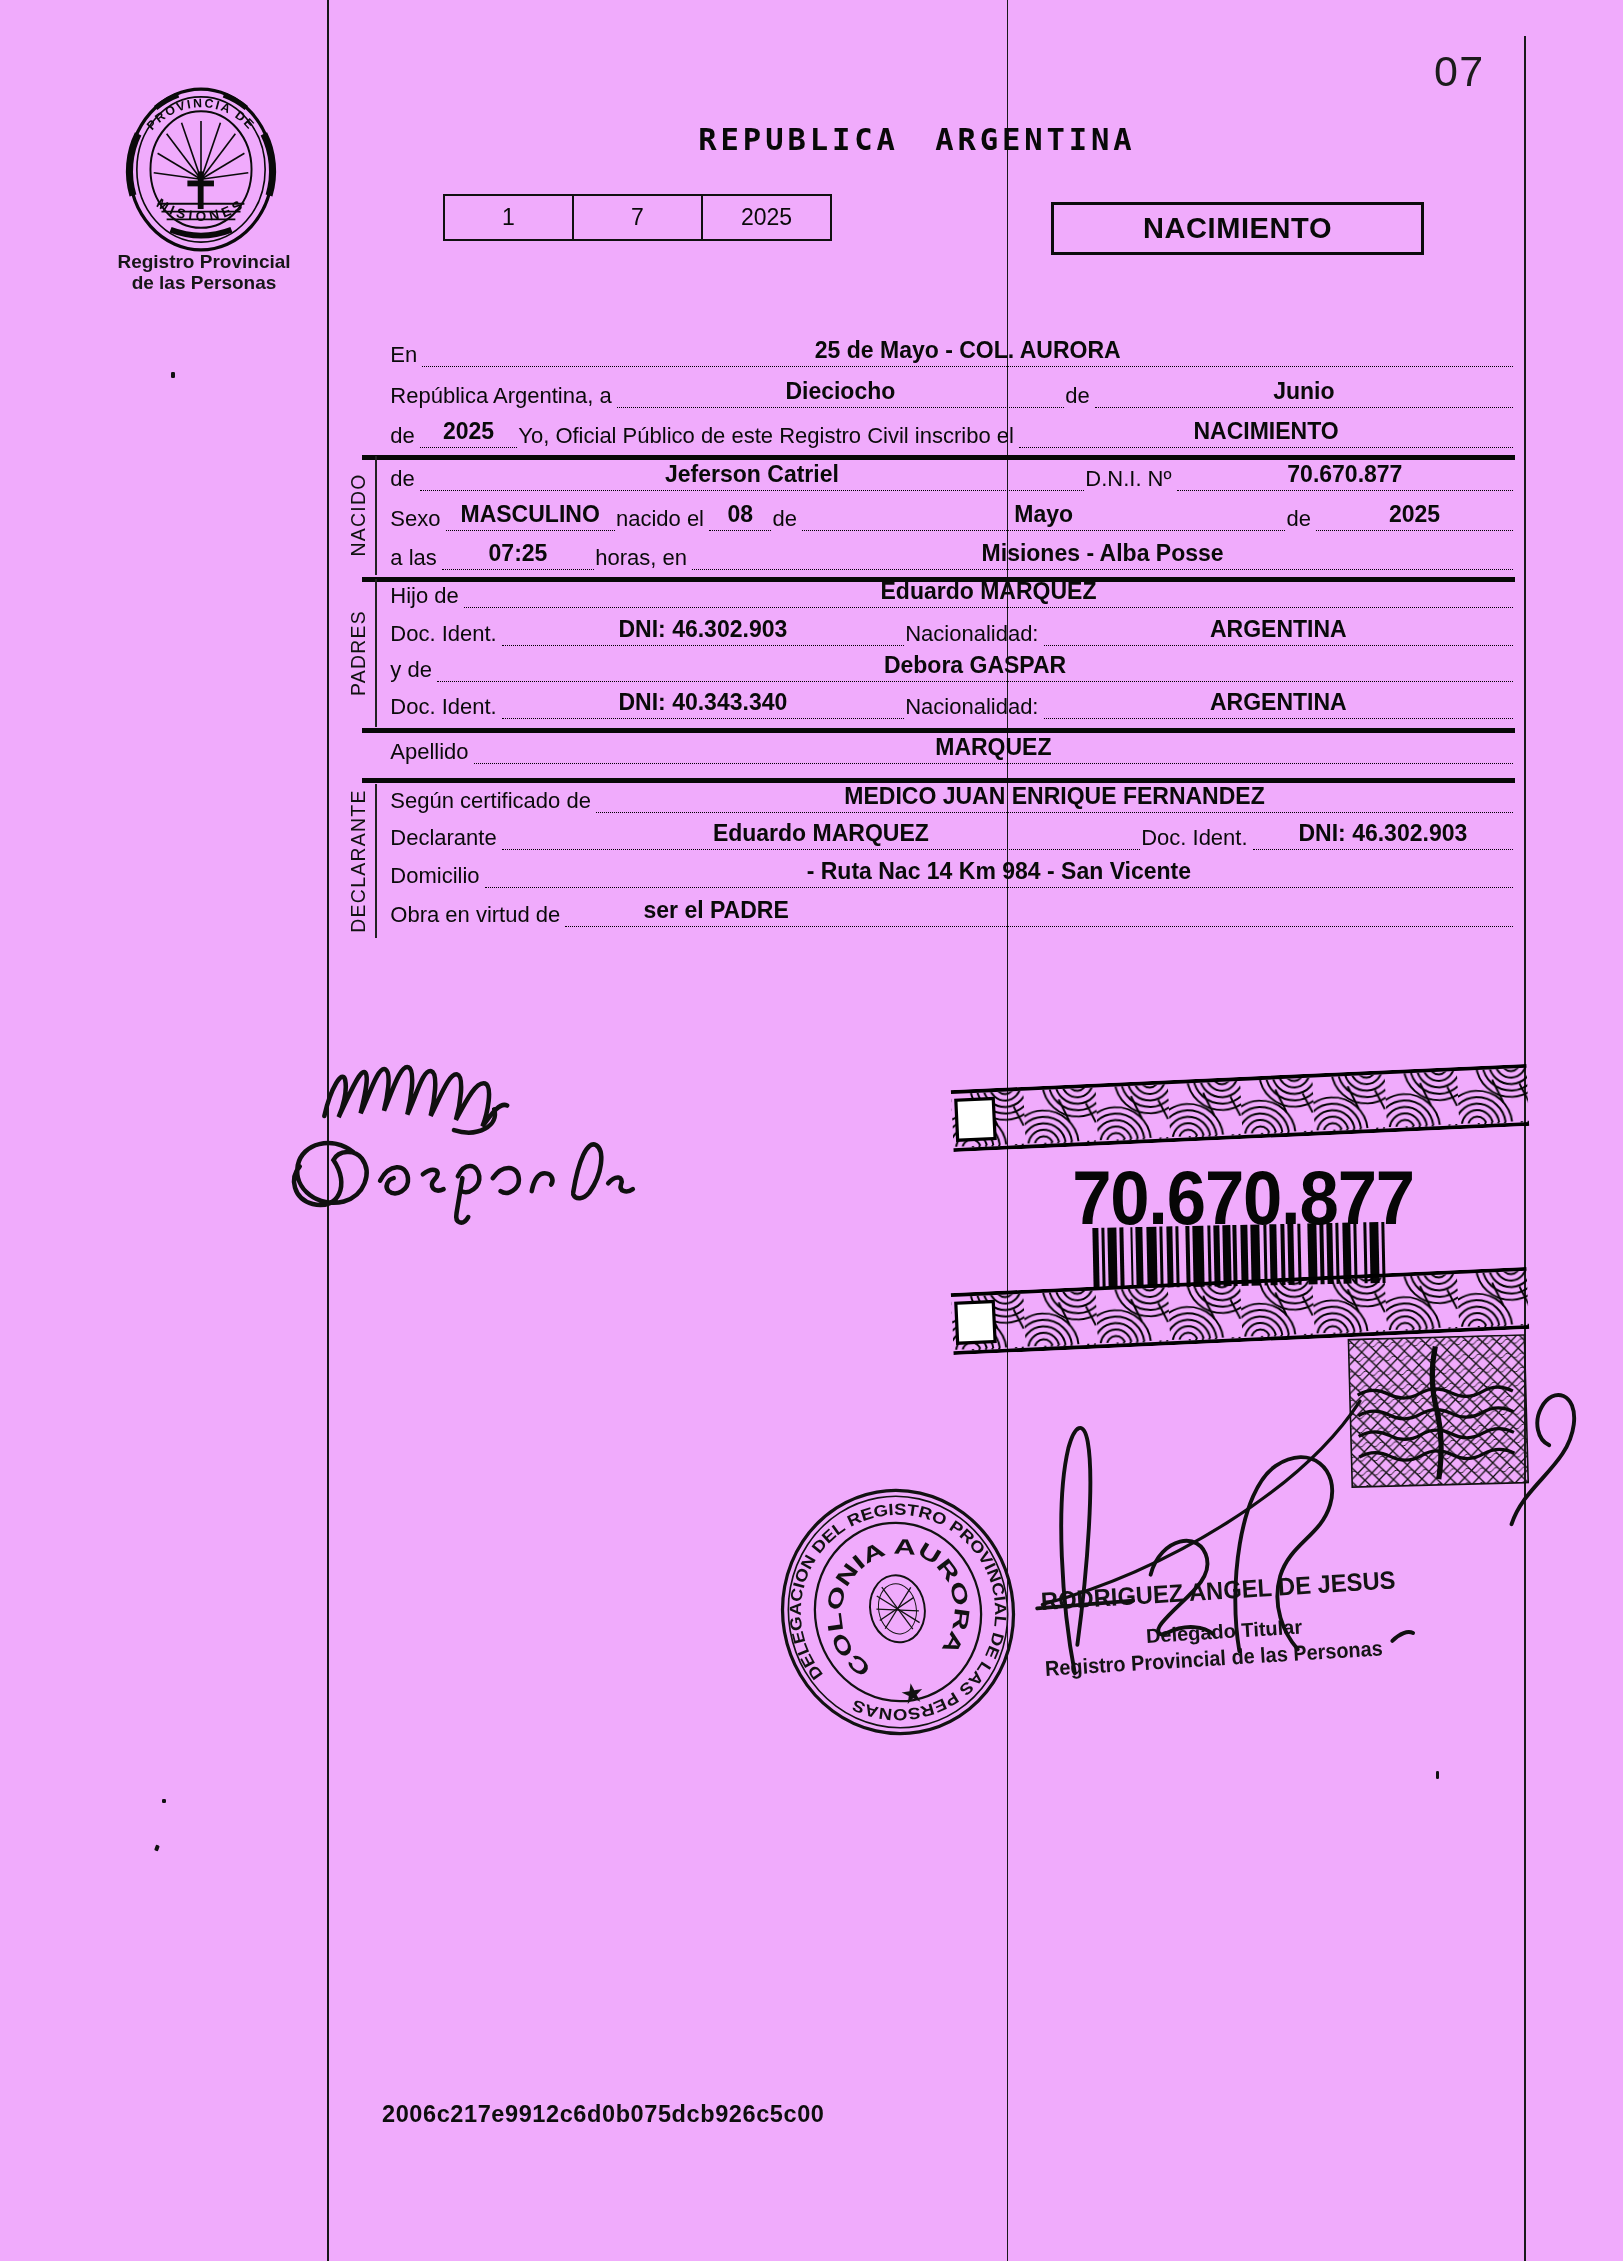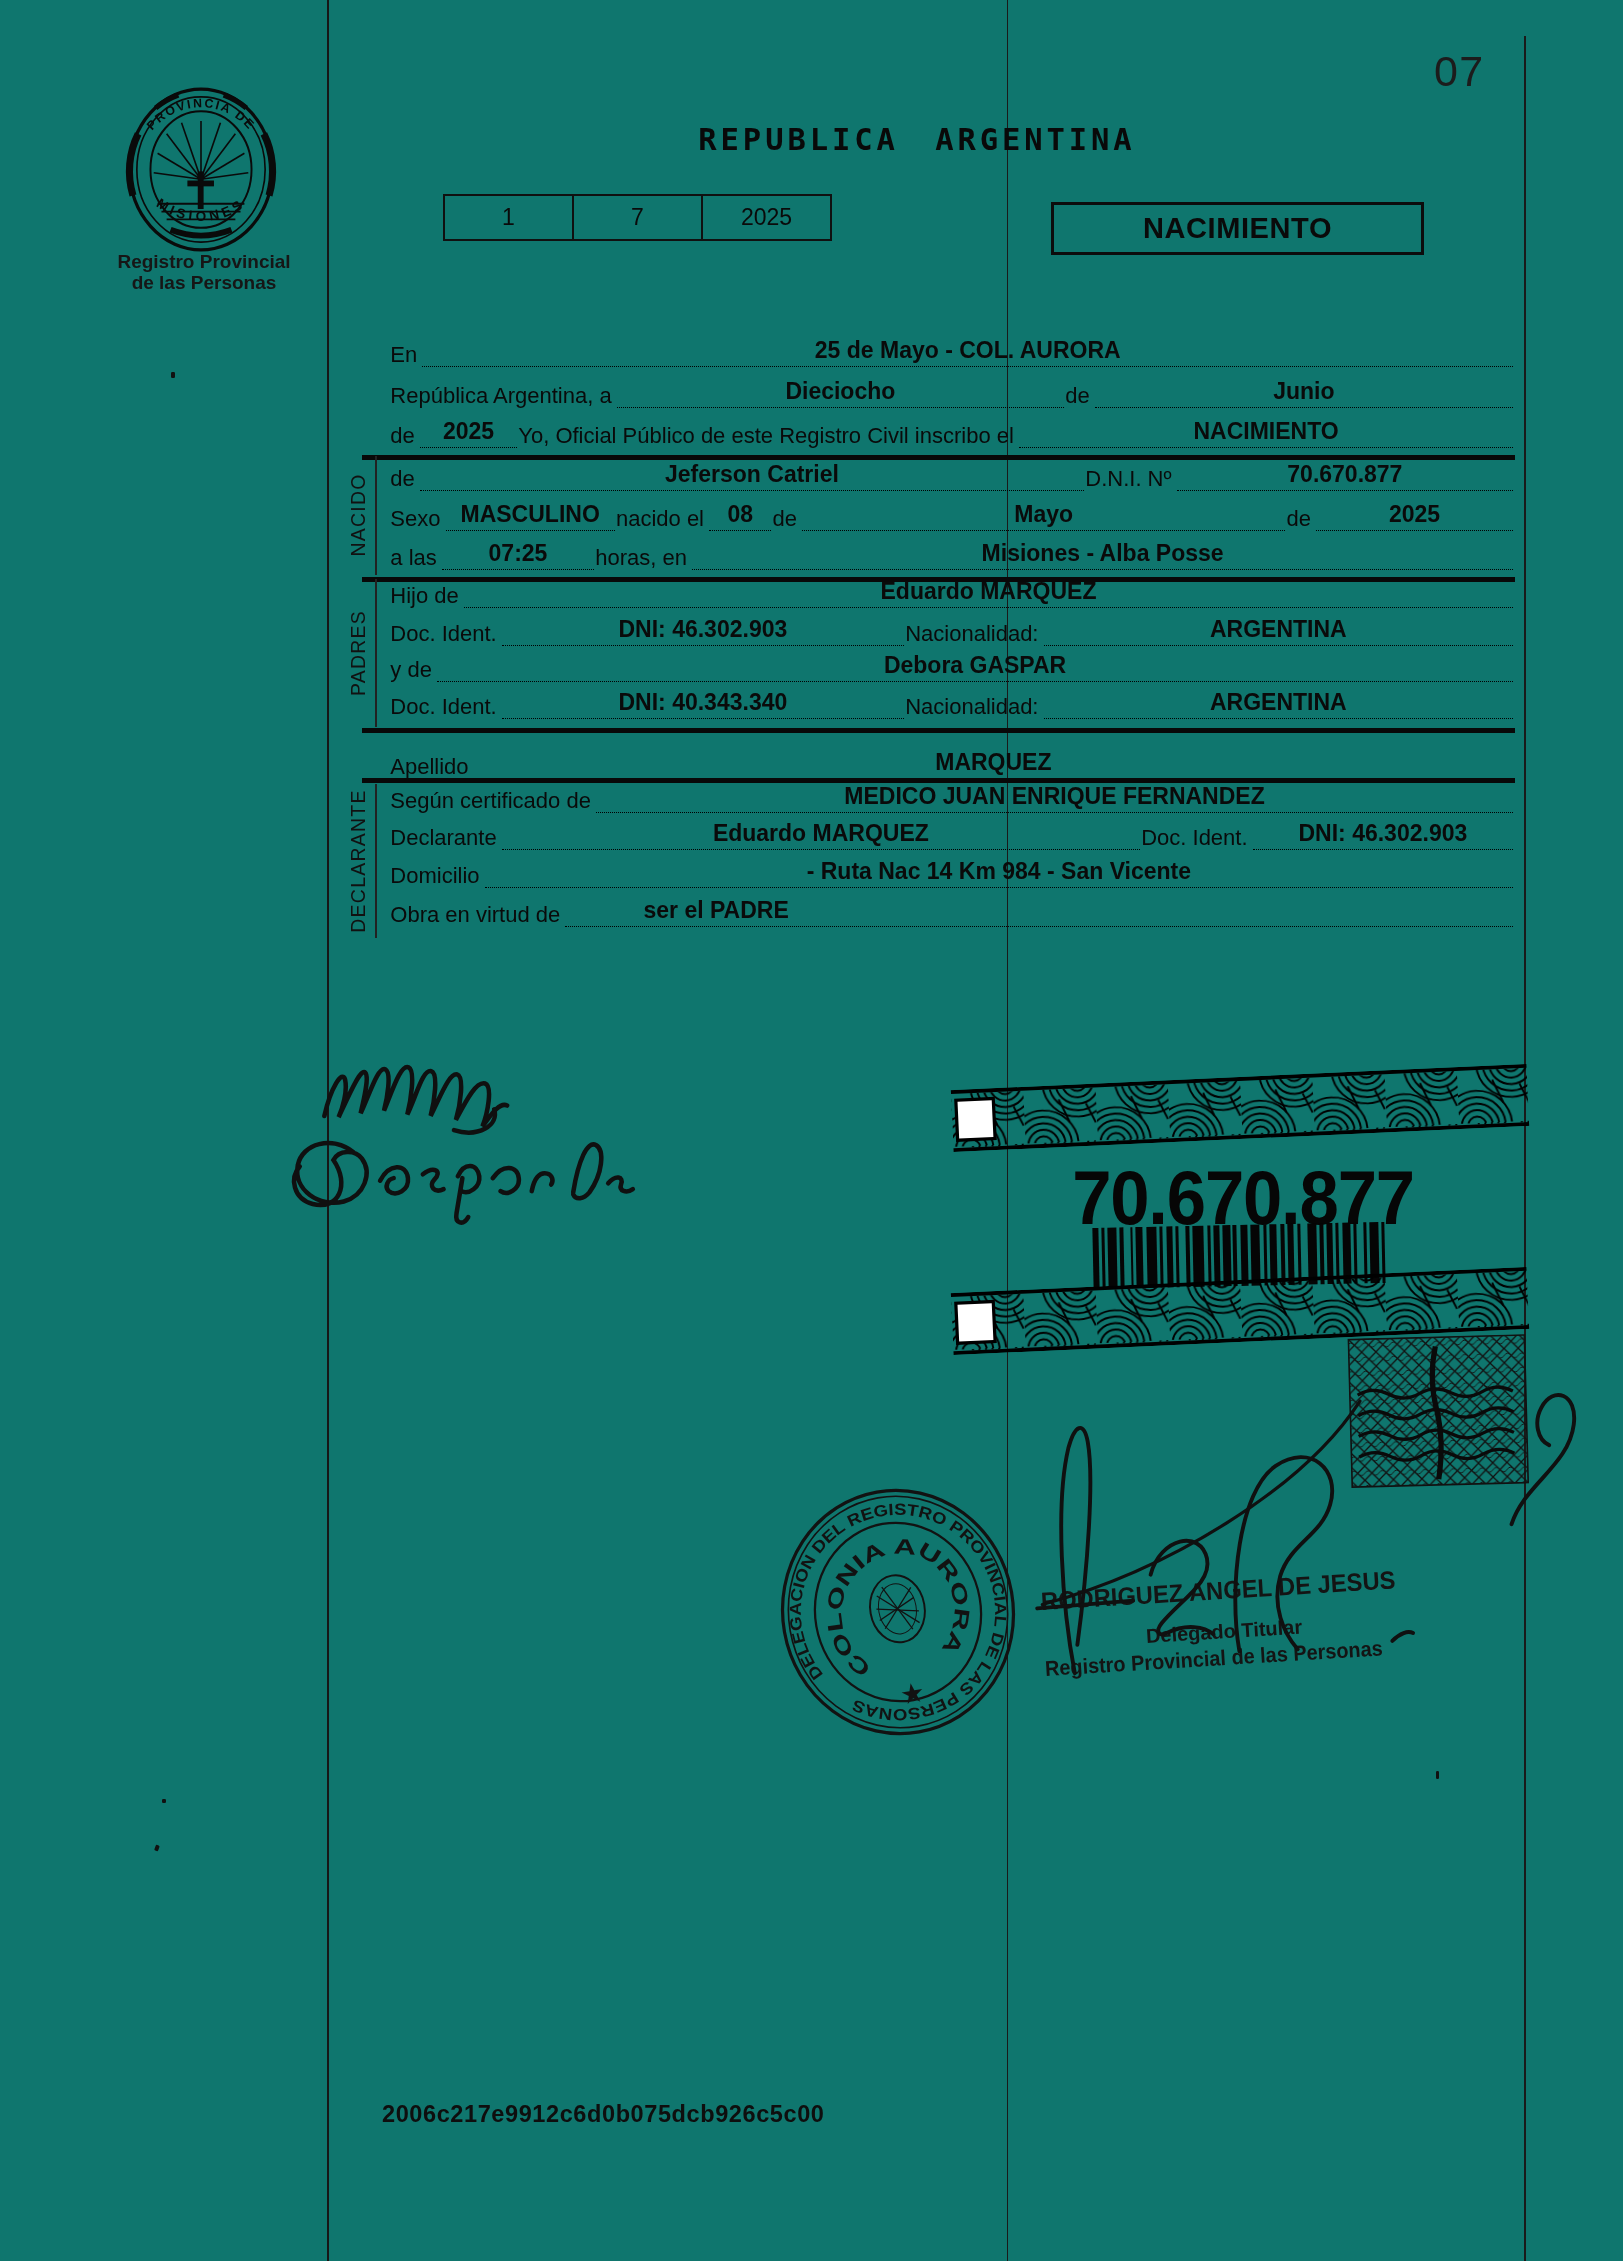--- a/index.html
+++ b/index.html
@@ -1,16 +1,16 @@
 <!DOCTYPE html>
 <html style="font-size:10.4px"><head>
 <meta charset="utf-8">
 <style>
   html,body{margin:0;padding:0;background:#e8e8e8;}
-  .doc{position:relative;width:1624px;height:2261px;background:#0f766e;overflow:hidden;
+  .doc{position:relative;width:1624px;height:2261px;background:#f0abfc;overflow:hidden;
        font-family:"Liberation Sans","DejaVu Sans",sans-serif;color:#0a0a0a;}
   
   .vline{position:absolute;background:#1a1a1a;}
   
   .row{position:absolute;left:389px;right:111px;height:35px;display:flex;align-items:flex-end;font-size:22px;}
   .lbl{white-space:nowrap;line-height:1;padding:0 5.2px 1.3px 1.3px;}
   .fld{flex:1 1 auto;border-bottom:1.9px dotted #000;display:flex;justify-content:center;align-items:flex-end;height:100%;position:relative;}
   .fld.start{justify-content:flex-start;}
   .val{font-weight:bold;white-space:nowrap;line-height:1;padding-bottom:3.9px;font-size:23px;}
   .rule{position:absolute;left:362px;right:109px;height:4.5px;background:#080808;}
@@ -242,21 +242,21 @@
     <span class="fld" style="flex:0 0 402px">
         <span class="val">DNI: 40.343.340</span>
       </span>
     <span class="lbl">Nacionalidad:</span>
     <span class="fld">
         <span class="val">ARGENTINA</span>
       </span>
   </div>
   <div class="rule" style="top:728px"></div>
 
-  <div class="row" style="top:744px">
+  <div class="row" style="top:729px">
     <span class="lbl">Apellido</span>
     <span class="fld">
         <span class="val">MARQUEZ</span>
       </span>
   </div>
   <div class="rule" style="top:778px"></div>
 
   <div class="vlab" style="left:358px;top:861px">DECLARANTE</div>
   <div class="sline" style="top:784px;height:154px"></div>
   <div class="row" style="top:778px">

